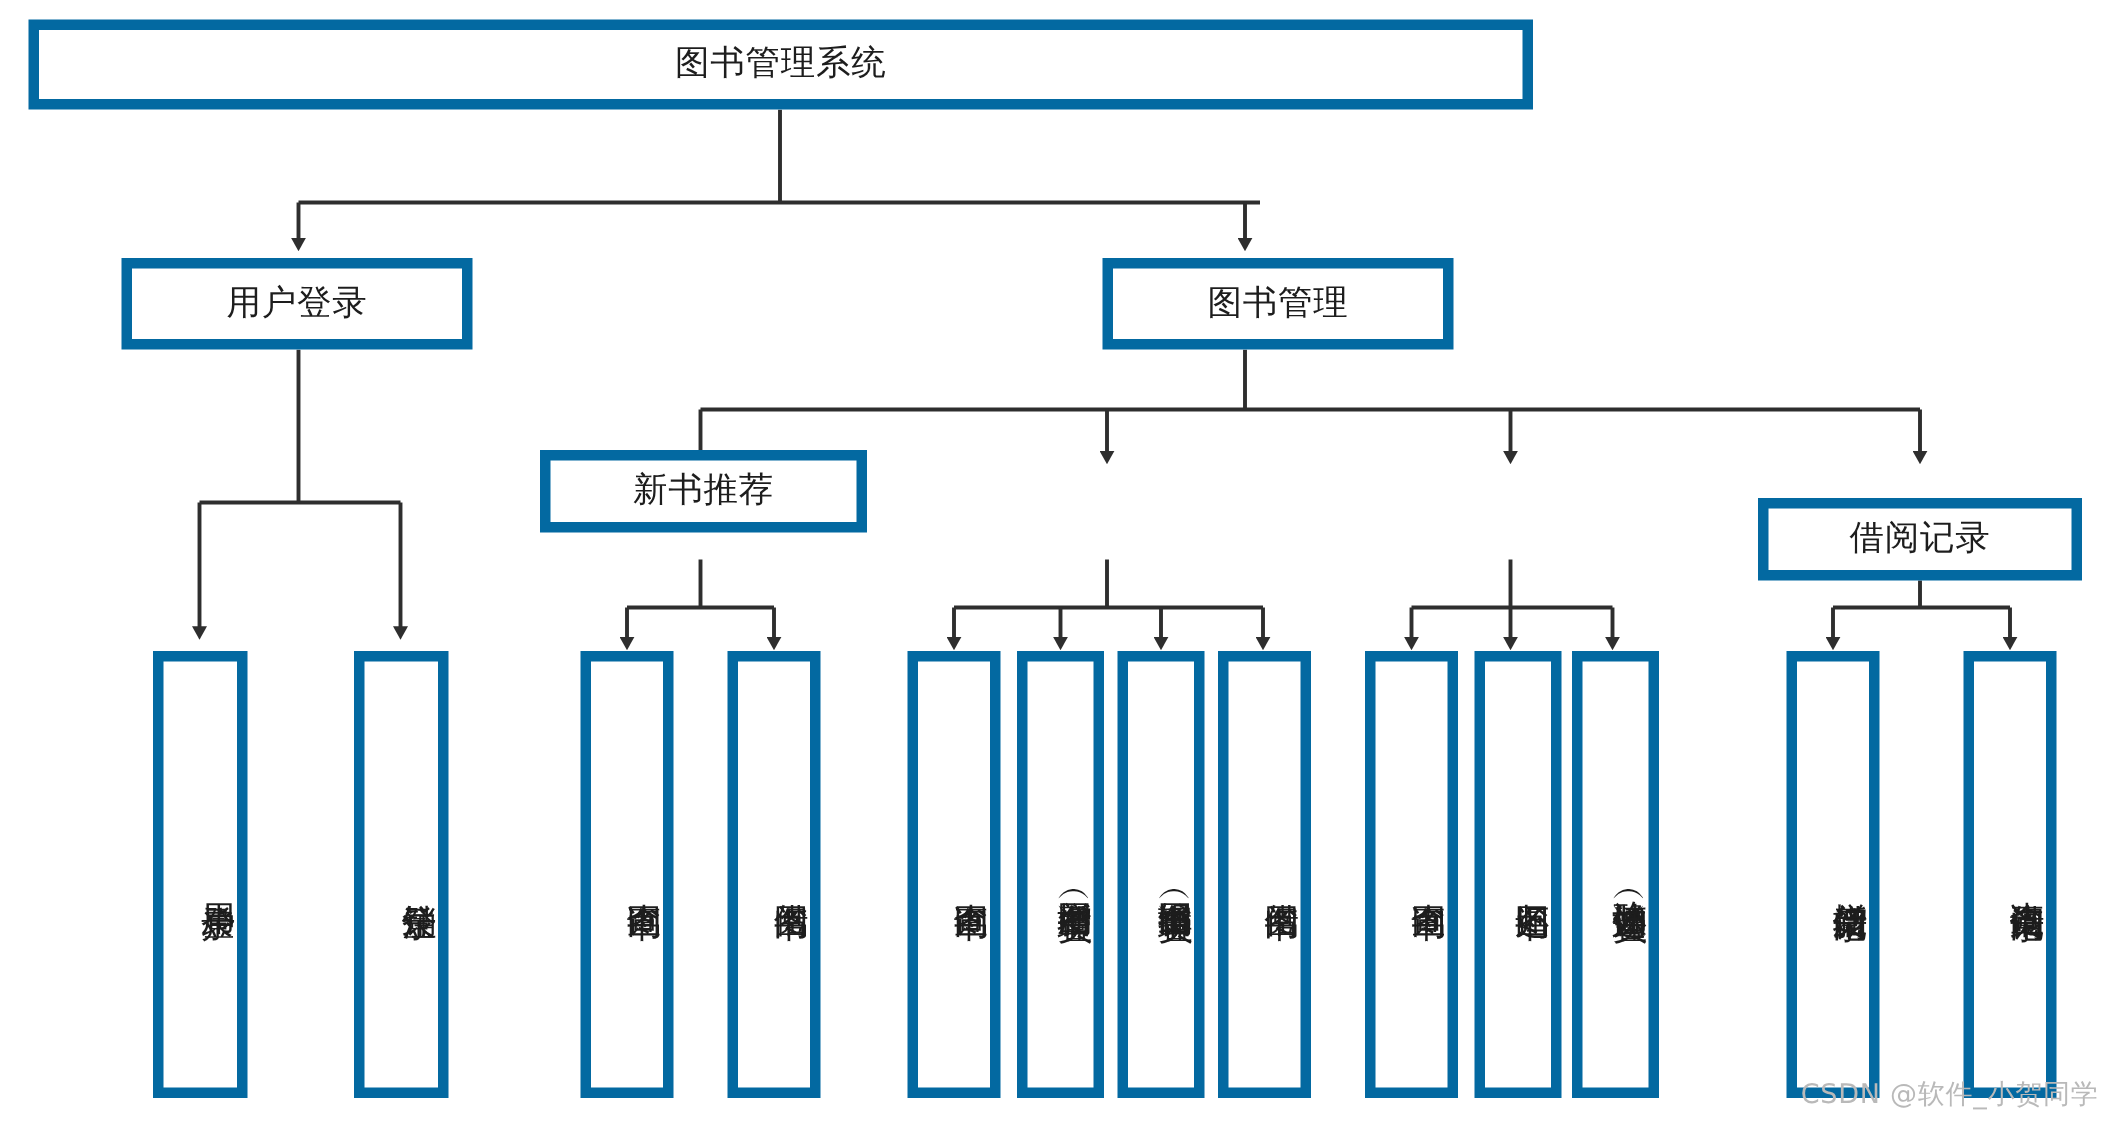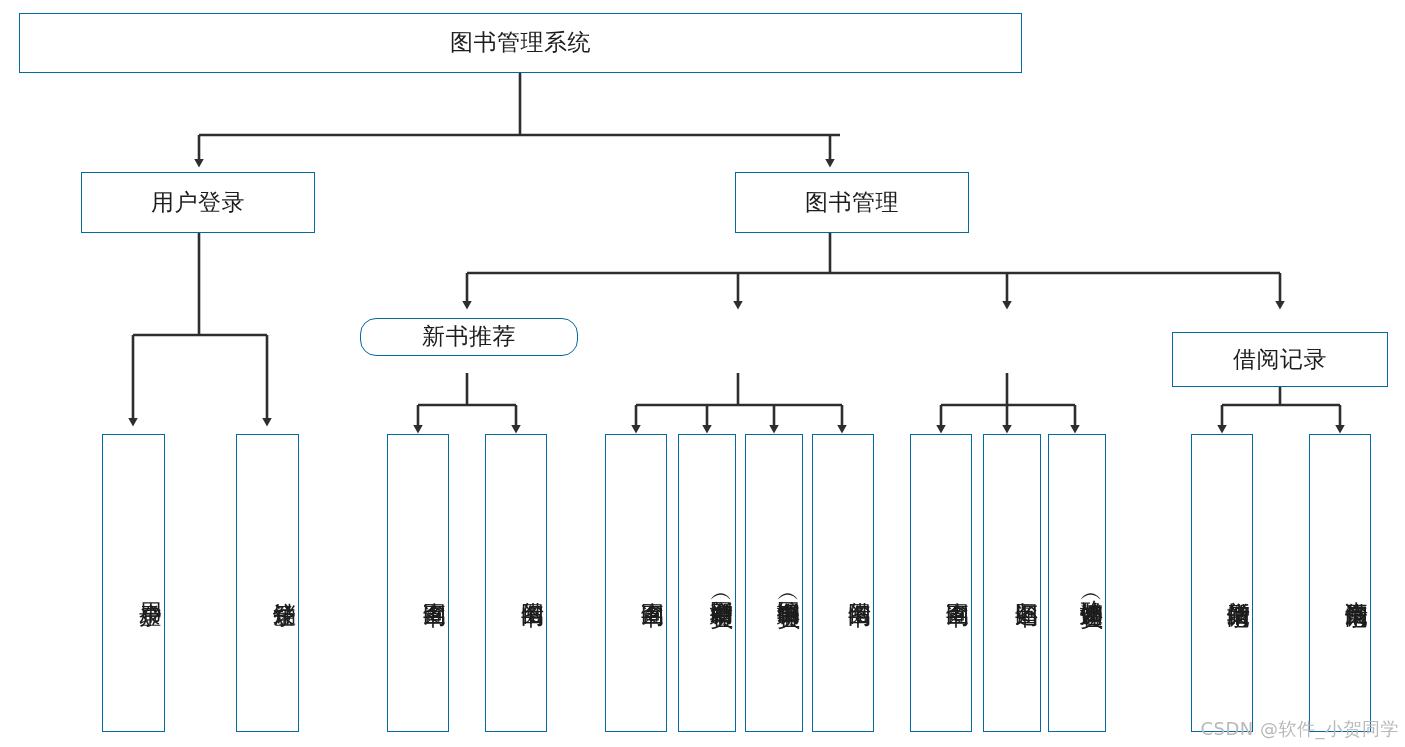--- a/index.html
+++ b/index.html
@@ -23,21 +23,21 @@
     left: 0;
     top: 0;
     width: 1405px;
     height: 747px;
     pointer-events: none;
   }
   .node {
     position: absolute;
     box-sizing: border-box;
     background: #ffffff;
-    border: 1px solid #0369a1;
+    border: 7px solid #0369a1;
     display: flex;
     align-items: center;
     justify-content: center;
     color: #1d1d1d;
   }
   .node-h {
     font-size: 23px;
     line-height: 1.2;
     letter-spacing: 0.5px;
     white-space: nowrap;
@@ -131,21 +131,21 @@
     <span>图书管理系统</span>
   </div>
 
   <div class="node node-h" style="left:81px; top:172px; width:234px; height:61px;">
     <span>用户登录</span>
   </div>
   <div class="node node-h" style="left:735px; top:172px; width:234px; height:61px;">
     <span>图书管理</span>
   </div>
 
-  <div class="node node-h" style="left:360px; top:318px; width:218px; height:38px;border-radius:16px;">
+  <div class="node node-h" style="left:360px; top:300px; width:218px; height:55px;">
     <span>新书推荐</span>
   </div>
   <div class="node node-h" style="left:1172px; top:332px; width:216px; height:55px;">
     <span>借阅记录</span>
   </div>
 
   <div class="node node-v" style="left:102px; top:434px; width:63px; height:298px;">
     <span class="vlabel">用户登录</span>
   </div>
   <div class="node node-v" style="left:236px; top:434px; width:63px; height:298px;">

